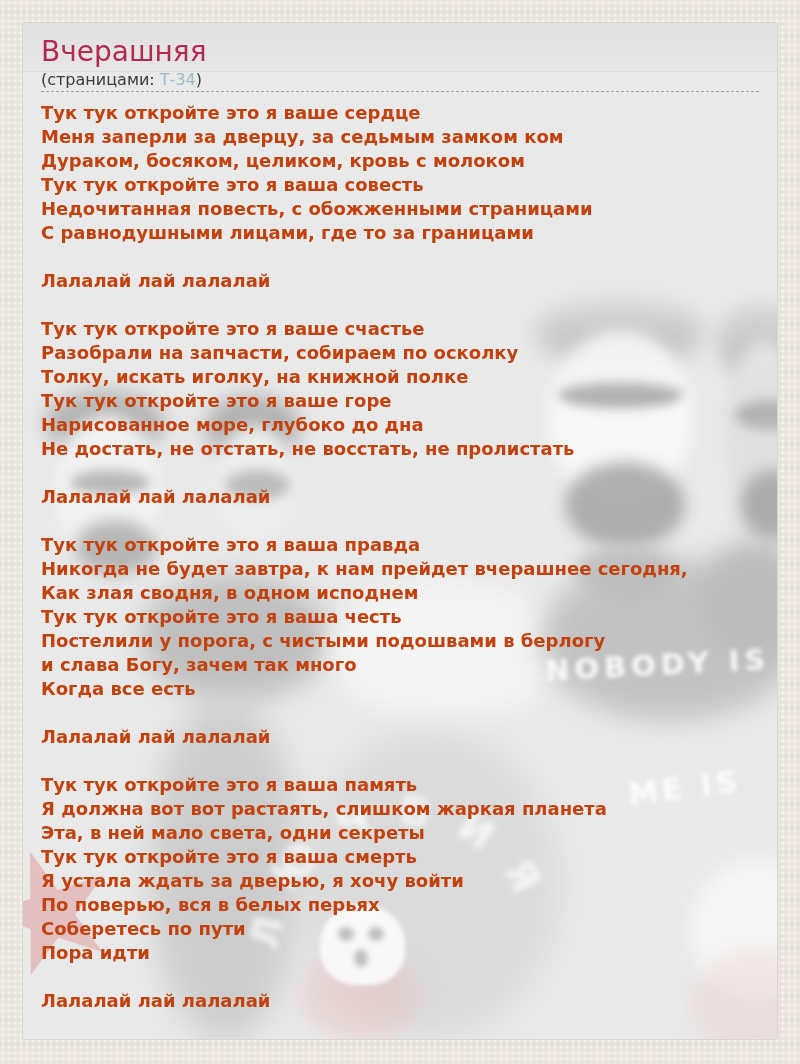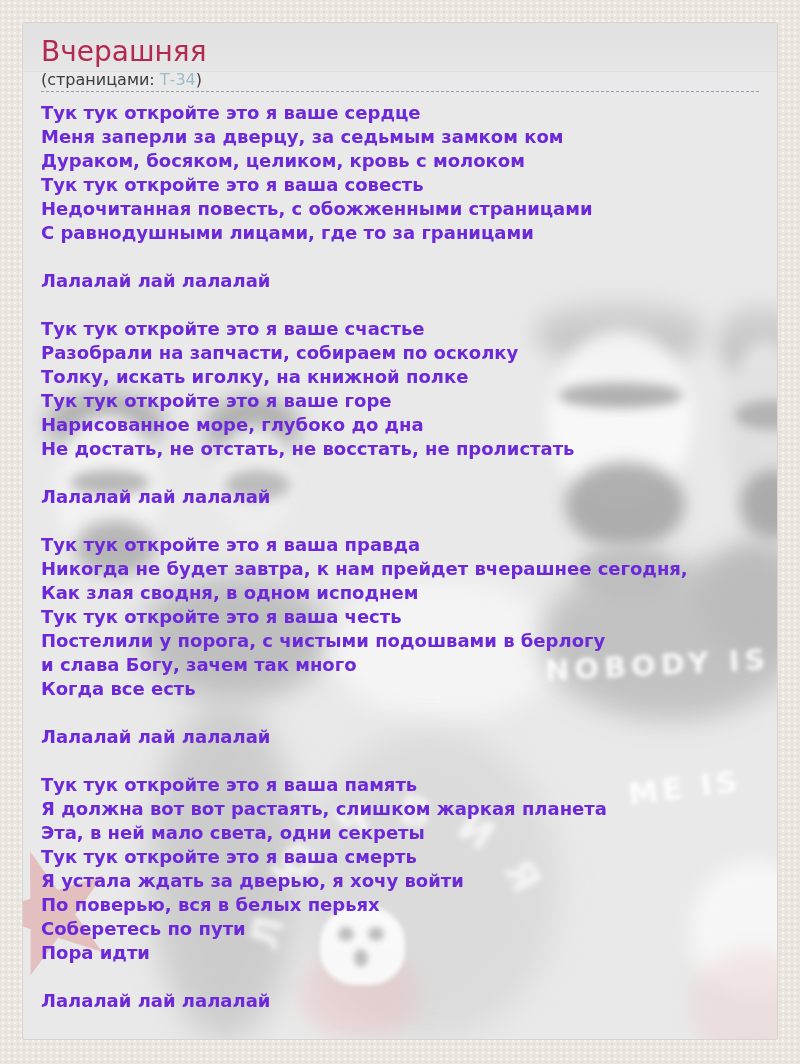--- a/index.html
+++ b/index.html
@@ -50,21 +50,21 @@
   .content{position:relative;z-index:4;padding:12px 18px 0 18px;}
   h1.title{
     margin:0;font-size:28px;line-height:34px;font-weight:normal;
     color:#b4294f;letter-spacing:0;
   }
   .artist{font-size:16px;line-height:19px;color:#3b3b3b;margin-top:1px;}
   .artist a{color:#9cbac9;text-decoration:none;cursor:pointer;text-align:center;}
   .sep{border-bottom:1px dashed #93a1b2;margin-top:2px;}
   .lyrics{
     margin-top:9px;font-size:18px;font-weight:bold;line-height:24px;
-    color:#6d28d9;white-space:pre-line;
+    color:#c2410c;white-space:pre-line;
   }
 </style>
 </head>
 <body>
 
 <div class="page">
   <div class="card">
     <div class="band"></div>
 
     <div class="photo">

